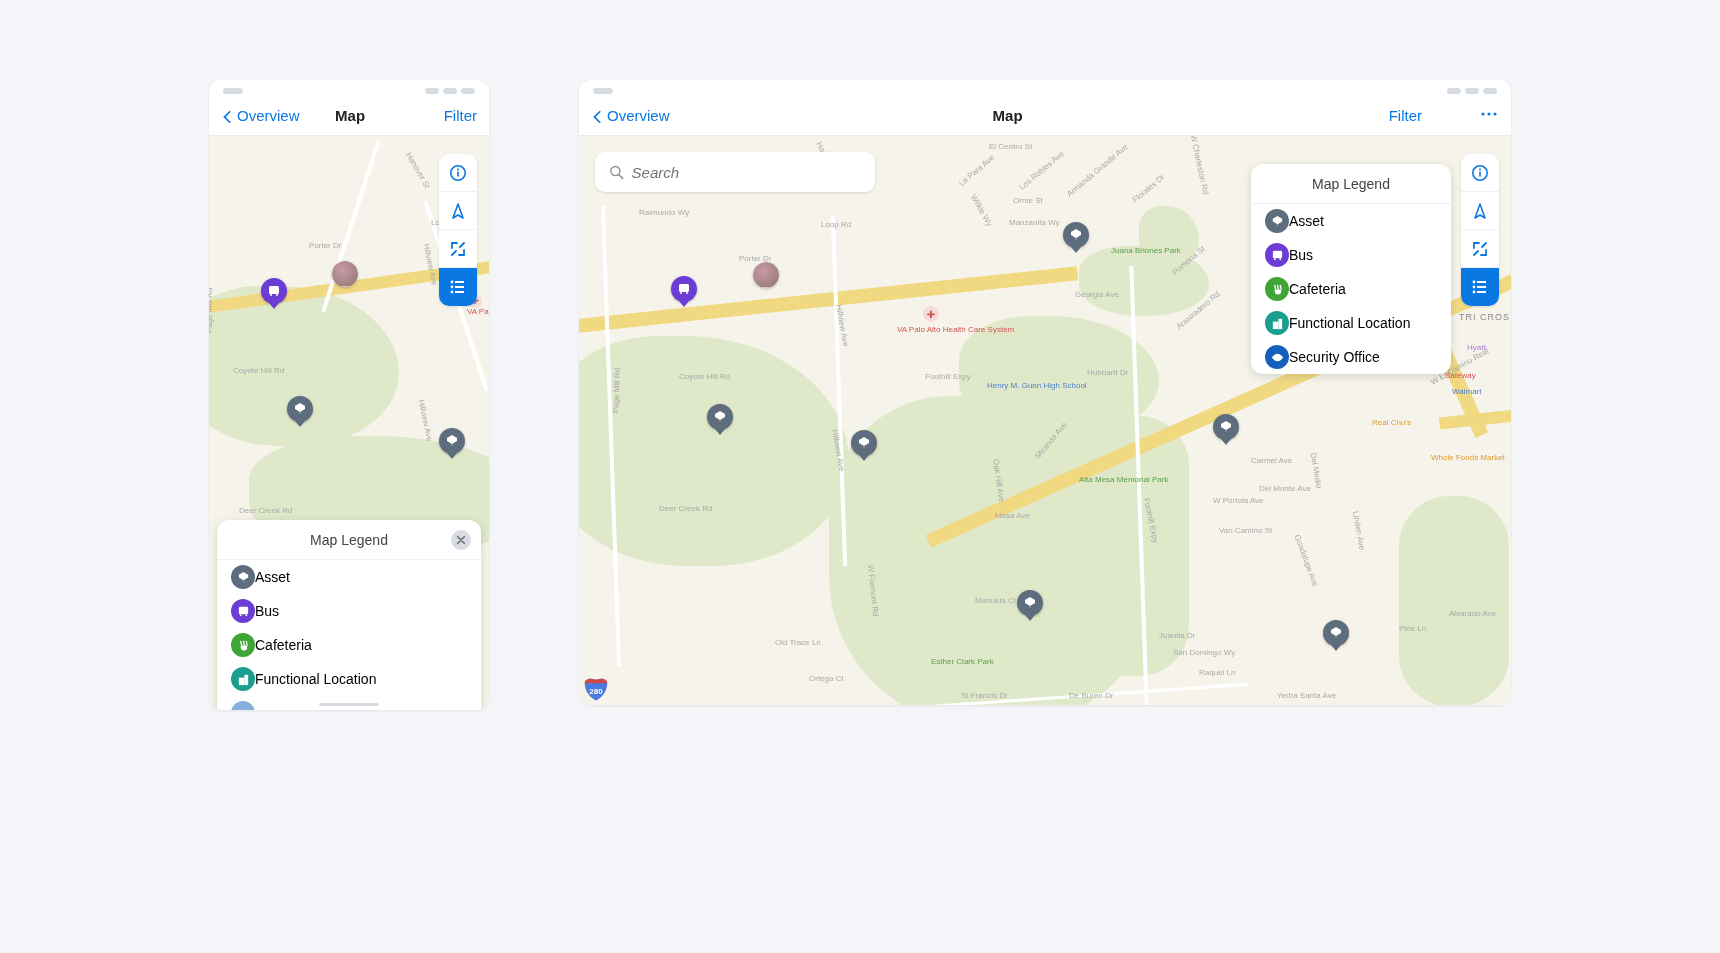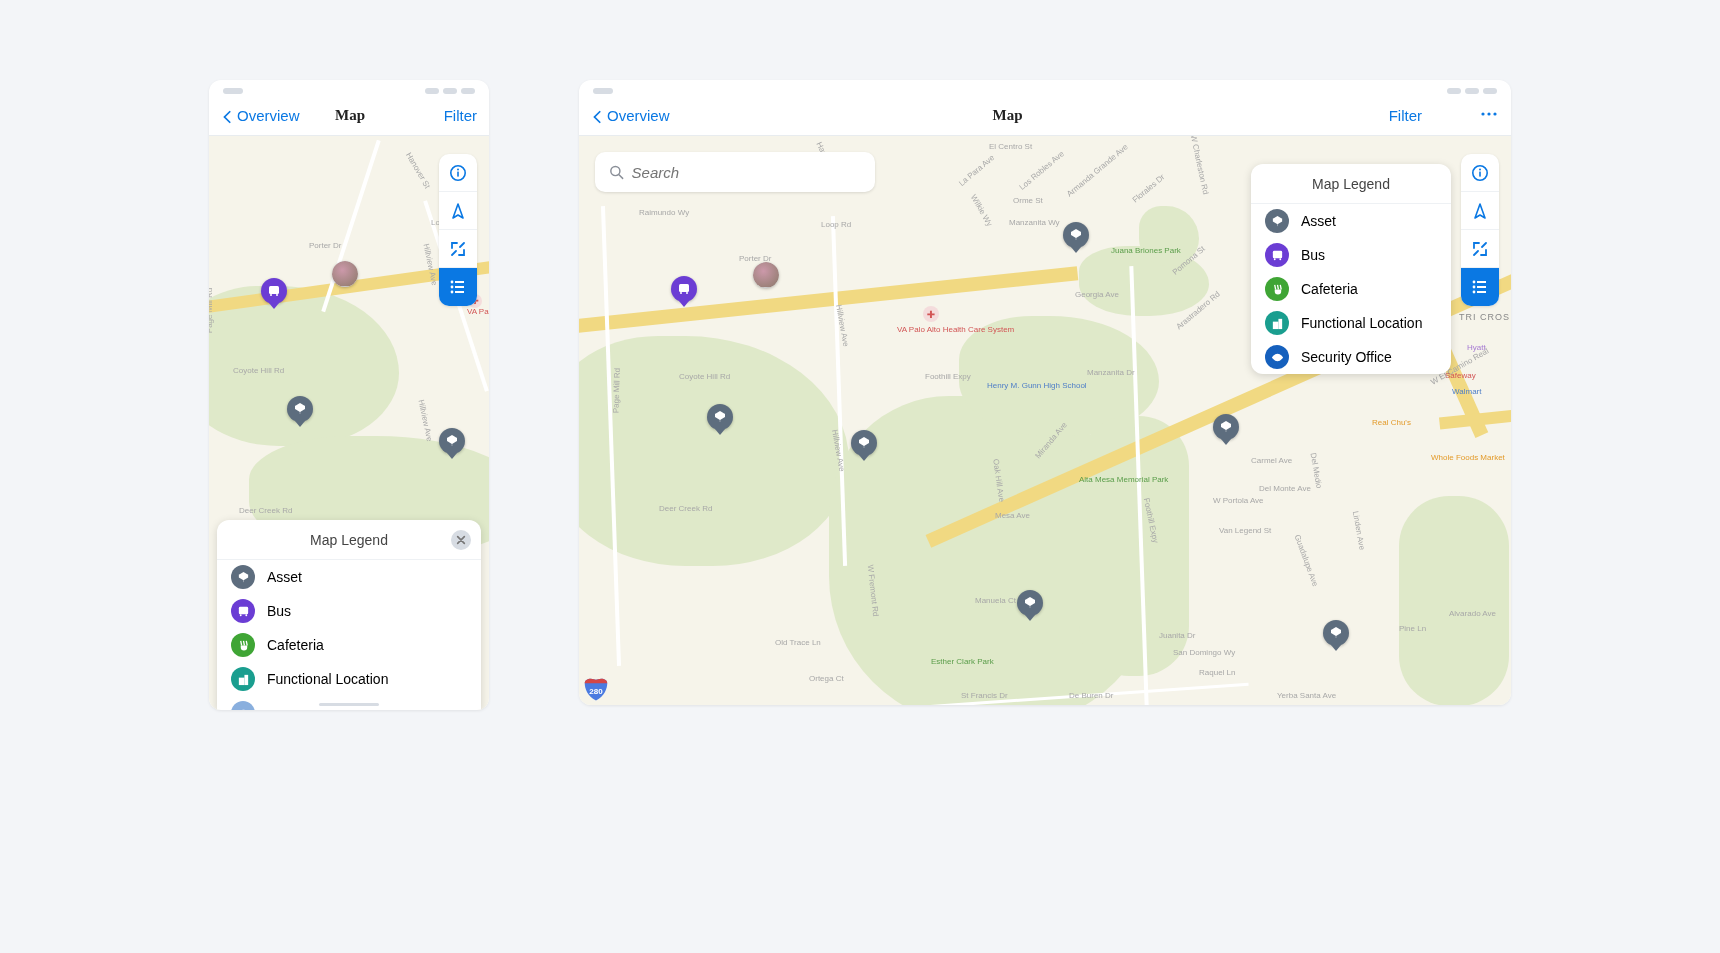--- a/index.html
+++ b/index.html
@@ -40,21 +40,21 @@
       height: 40px;
       display: flex;
       align-items: center;
       justify-content: space-between;
       padding: 0 12px;
       border-bottom: 1px solid #e8ecef;
       font-size: 15px;
     }
     .back { display:flex; align-items:flex-end; gap:2px; color:#0a78e3; cursor:pointer; }
     .back svg { width:14px; height:14px; }
-    .title { font-weight:700; color:#222;font-family:Liberation Serif, serif; }
+    .title { font-weight:700; color:#222; }
     .right-actions { display:flex; align-items:center; gap:14px; color:#0a78e3; }
     .action-link { cursor:pointer;margin-left:43px; }
     .dots svg { width:20px; height:20px; }
 
     .map-area {
       position: relative;
       height: calc(100% - 56px);
       background: #f6f4ea;
       overflow:hidden;
     }
@@ -138,21 +138,21 @@
       height:40px; font-weight:500; color:#444;
       border-bottom:1px solid #eef1f4;
       position:relative;
     }
     .phone .legend-header .close-btn {
       position:absolute; right:10px; width:20px; height:20px; border-radius:50%;
       background:#d7dce3; display:flex; align-items:center; justify-content:center; cursor:pointer;
     }
     .close-btn svg { width:10px; height:10px; color:#777; }
     .legend-items { overflow:hidden; }
-    .legend-item { display:flex; align-items:center; gap:12px; height:34px; padding:0 14px; }
+    .legend-item { display:flex; align-items:center; height:34px; padding:0 14px; }
     .legend-icon {
       width:24px; height:24px; border-radius:50%;
       display:flex; align-items:center; justify-content:center; flex:none;
     }
     .legend-icon svg { width:13px; height:13px; color:#fff; }
     .li-asset    { background:#5d6d7e; }
     .li-bus      { background:#6b3dd4; }
     .li-cafe     { background:#3fa535; }
     .li-func     { background:#1a9e8f; }
     .li-security { background:#1560bd; }
@@ -427,35 +427,35 @@
     <div class="road-label" style="left:480px;top:30px;transform:rotate(-40deg)">Armanda Grande Ave</div>
     <div class="road-label" style="left:410px;top:6px">El Centro St</div>
     <div class="road-label" style="left:385px;top:70px;transform:rotate(60deg)">Wilkie Wy</div>
     <div class="road-label" style="left:434px;top:60px">Orme St</div>
     <div class="road-label" style="left:430px;top:82px">Manzanita Wy</div>
     <div class="road-label" style="left:550px;top:48px;transform:rotate(-40deg)">Florales Dr</div>
     <div class="road-label" style="left:590px;top:24px;transform:rotate(78deg)">W Charleston Rd</div>
     <div class="road-label" style="left:592px;top:170px;transform:rotate(-40deg)">Arastradero Rd</div>
     <div class="road-label" style="left:590px;top:120px;transform:rotate(-40deg)">Pomona St</div>
     <div class="road-label" style="left:496px;top:154px">Georgia Ave</div>
-    <div class="road-label" style="left:508px;top:232px">Manzanita Dr</div>
+    <div class="road-label" style="left:508px;top:232px">Hubbartt Dr</div>
     <div class="road-label" style="left:450px;top:300px;transform:rotate(-50deg)">Miranda Ave</div>
     <div class="road-label" style="left:398px;top:340px;transform:rotate(82deg)">Oak Hill Ave</div>
     <div class="road-label" style="left:416px;top:375px">Mesa Ave</div>
     <div class="road-label" style="left:396px;top:460px">Manuela Ct</div>
     <div class="road-label" style="left:196px;top:502px">Old Trace Ln</div>
     <div class="road-label" style="left:230px;top:538px">Ortega Ct</div>
     <div class="road-label" style="left:382px;top:555px">St Francis Dr</div>
     <div class="road-label" style="left:490px;top:555px">De Buren Dr</div>
     <div class="road-label" style="left:268px;top:450px;transform:rotate(84deg)">W Fremont Rd</div>
     <div class="road-label" style="left:549px;top:380px;transform:rotate(78deg)">Foothill Expy</div>
     <div class="road-label" style="left:672px;top:320px">Carmel Ave</div>
     <div class="road-label" style="left:719px;top:330px;transform:rotate(80deg)">Del Medio</div>
     <div class="road-label" style="left:680px;top:348px">Del Monte Ave</div>
-    <div class="road-label" style="left:640px;top:390px">Van Legend St</div>
+    <div class="road-label" style="left:640px;top:390px">Van Camino St</div>
     <div class="road-label" style="left:760px;top:390px;transform:rotate(80deg)">Linden Ave</div>
     <div class="road-label" style="left:634px;top:360px">W Portola Ave</div>
     <div class="road-label" style="left:700px;top:420px;transform:rotate(70deg)">Guadalupe Ave</div>
     <div class="road-label" style="left:580px;top:495px">Juanita Dr</div>
     <div class="road-label" style="left:594px;top:512px">San Domingo Wy</div>
     <div class="road-label" style="left:620px;top:532px">Raquel Ln</div>
     <div class="road-label" style="left:698px;top:555px">Yerba Santa Ave</div>
     <div class="road-label" style="left:820px;top:488px">Pine Ln</div>
     <div class="road-label" style="left:848px;top:226px;transform:rotate(-30deg)">W El Camino Real</div>
     <div class="road-label" style="left:870px;top:473px">Alvarado Ave</div>

